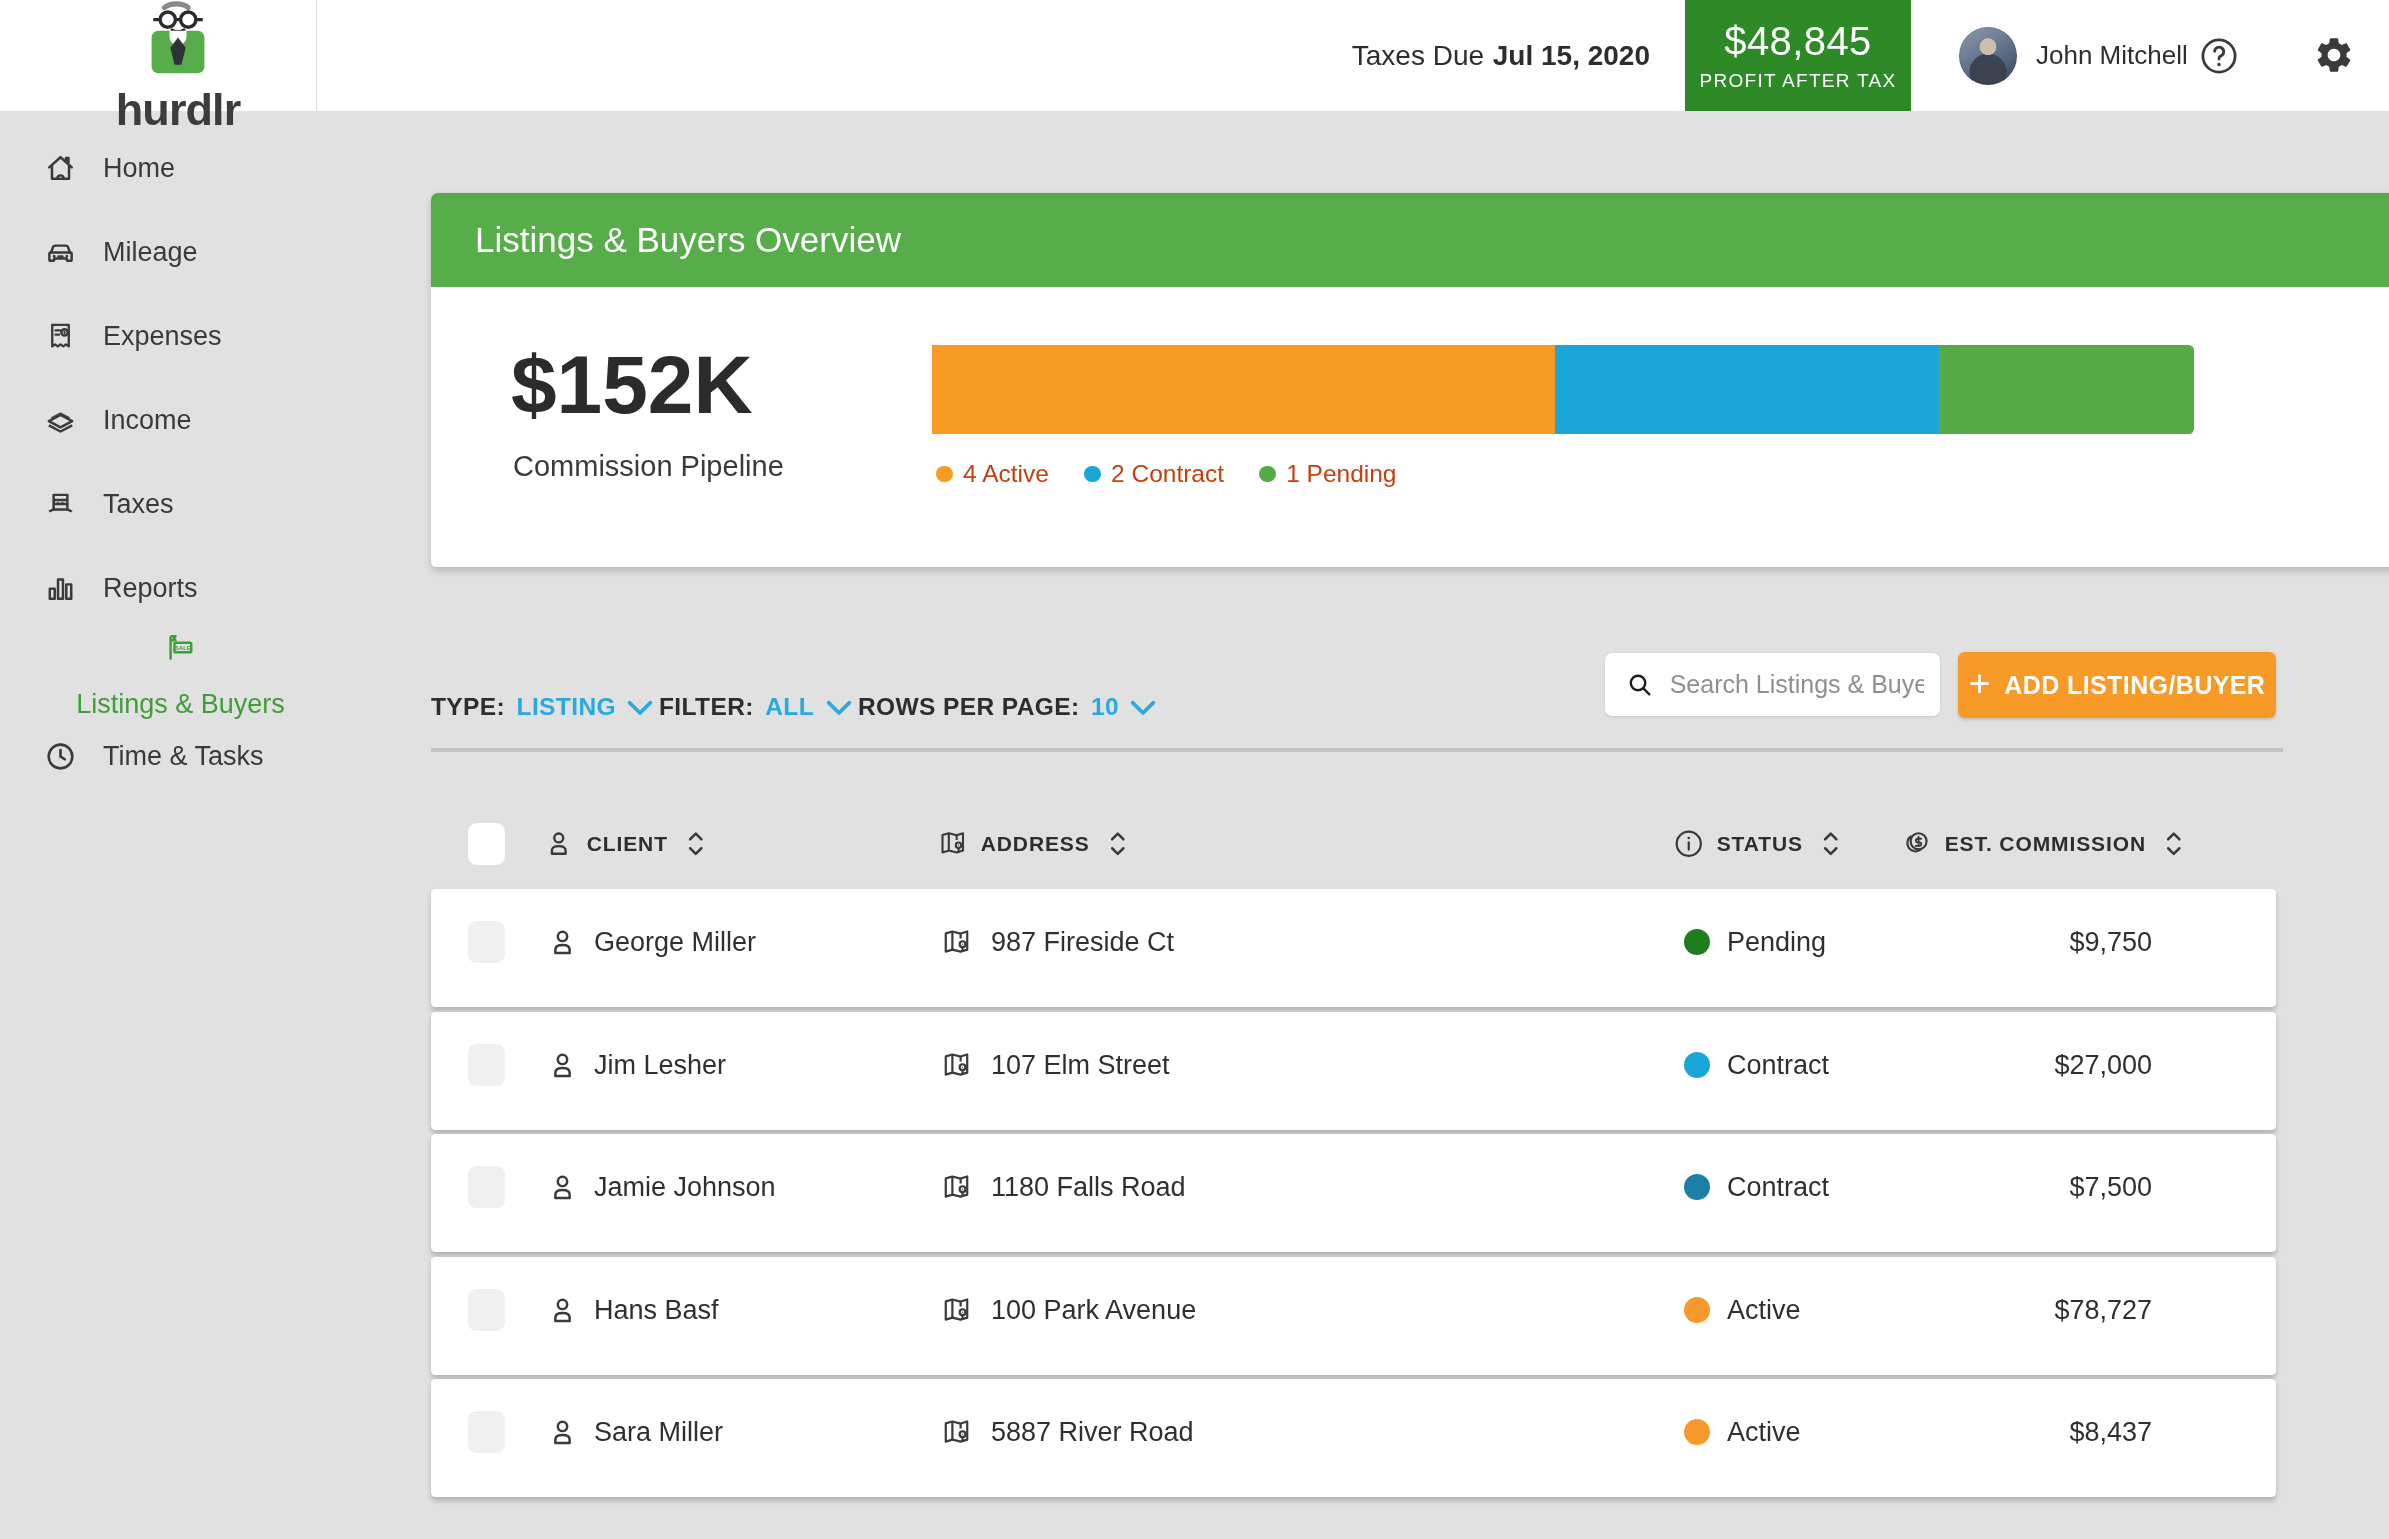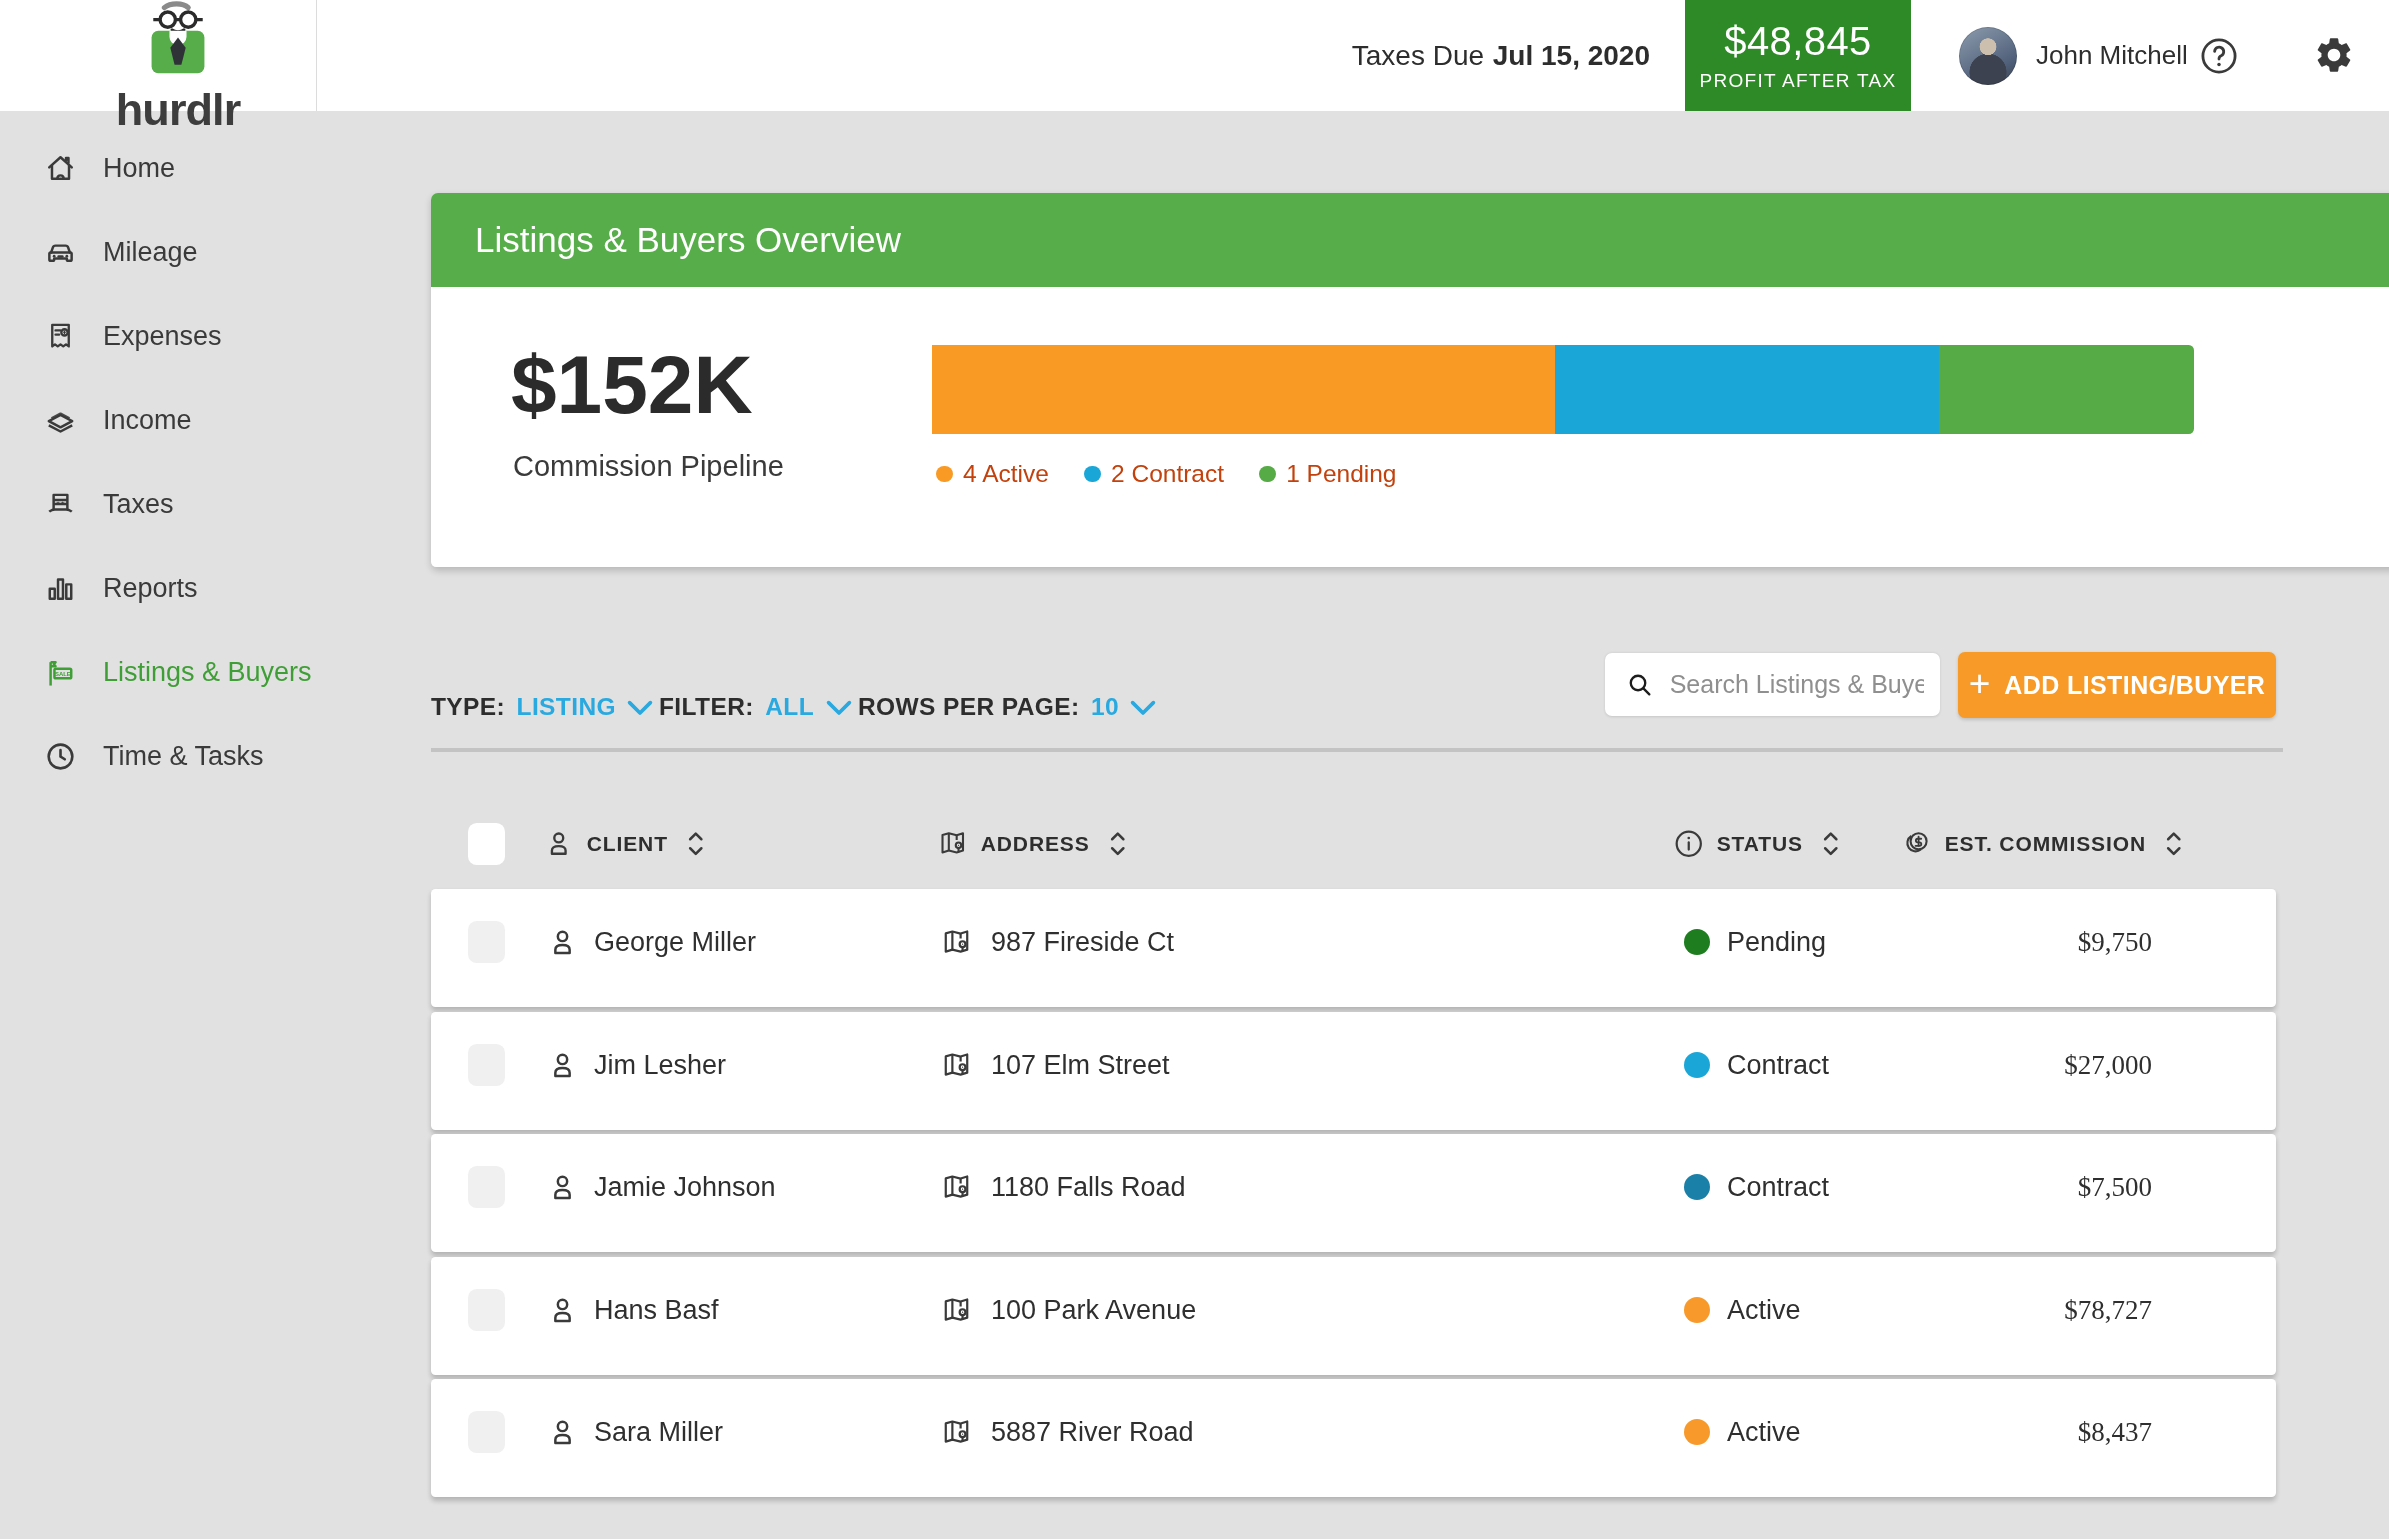--- a/index.html
+++ b/index.html
@@ -32,21 +32,21 @@
   .help-btn { position:absolute; left:2198px; top:35px; }
   .gear-btn { position:absolute; left:2313px; top:34px; }
   .icon-btn svg, .inline-icon svg { width:100%; height:100%; display:block; }
 
   
   .sidebar { position:absolute; left:0; top:111px; width:317px; bottom:0; padding-top:15px; }
   .side-item { height:84px; display:flex; align-items:center; padding-left:44px; gap:26px;
                color:#3a3a3a; cursor:pointer; }
   .side-item .inline-icon { width:33px; height:33px; color:#3a3a3a; flex:none; }
   .side-item .side-label { font-size:27px; }
-  .side-item.active { color:#3f9e36; }
+  .side-item.active { color:#3f9e36;flex-direction:column; }
   .side-item.active .inline-icon { color:#3f9e36; }
 
   
   .main { position:absolute; left:431px; top:0; width:1845px; height:1539px; }
 
   .overview-card { position:absolute; left:0; top:193px; width:2123px; border-radius:7px;
                    box-shadow:0 3.5px 7px rgba(0,0,0,.18); }
   .overview-header { height:94px; background:#57ad49; border-radius:7px 7px 0 0;
                      display:flex; align-items:center; padding-left:44px; }
   .overview-title { color:#ffffff; font-size:35px; font-weight:400; }
@@ -95,21 +95,21 @@
   .cell-icon { position:absolute; width:33px; height:33px; top:37px; color:#3a3a3a; }
   .row .person-icon { left:115px; }
   .row .map-icon { left:509px; }
   .cell-text { position:absolute; top:0; height:107px; display:flex; align-items:center;
                font-size:27px; color:#2f2f2f; }
   .cell-client { left:163px; }
   .cell-address { left:560px; }
   .status-dot { position:absolute; left:1253px; top:40px; width:26px; height:26px; border-radius:50%; }
   .cell-status { left:1296px; }
   .cell-commission { position:absolute; right:124px; top:0; height:107px; display:flex; align-items:center;
-                     font-size:27px; color:#2f2f2f;font-family:Liberation Serif, serif; }
+                     font-size:27px; color:#2f2f2f; }
 </style>
 </head>
 <body>
 
 <div id="app">
 
   <header class="topbar">
     <div class="logo-area">
       <span class="logo-mark inline-icon">
           <svg viewBox="0 0 64 88">

